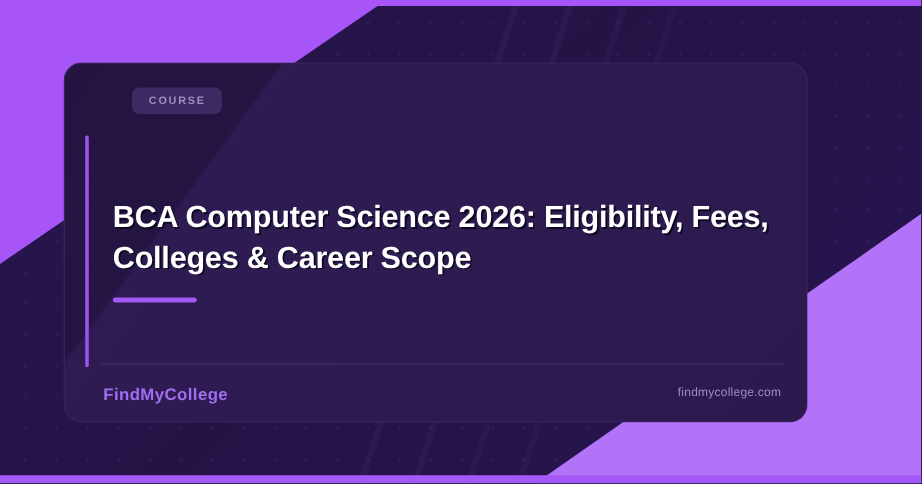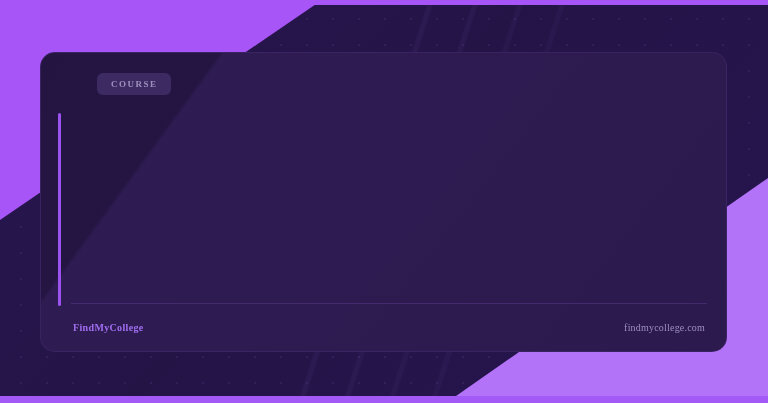--- a/index.html
+++ b/index.html
@@ -78,27 +78,26 @@
   #band-bottom {
     position: absolute;
     left: 0; bottom: 0;
     width: 100%; height: 7px;
     background: #a259f5;
   }
 
   
   #card {
     position: absolute;
-    left: 40px; top: 52px;
-    width: 687px; height: 300px;
+    left: 53px; top: 52px;
+    width: 620px; height: 300px;
     border-radius: 15px;
     background: linear-gradient(128deg, #2f1c53 0%, #2e1b51 38%, #2c1a4e 100%);
     border: 1px solid rgba(150,100,220,0.13);
     overflow: hidden;
-    font-family: Liberation Serif, serif;
   }
 
   
   #card-sheen {
     position: absolute;
     left: 0; top: 0;
     width: 300px; height: 270px;
     background: linear-gradient(126deg, rgba(12,5,30,0.34) 0%, rgba(12,5,30,0.30) 36%, rgba(255,255,255,0) 37%);
     pointer-events: none;
   }
@@ -163,21 +162,21 @@
     height: 48px;
     border-top: 1px solid rgba(150,100,215,0.22);
     display: flex;
     align-items: center;
     justify-content: space-between;
     padding: 0 2px;
   }
 
   #brand {
     color: #a06ef0;
-    font-size: 10px;
+    font-size: 14px;
     font-weight: bold;
     letter-spacing: 0.35px;
   }
 
   #site-url {
     color: #9d8fbe;
     font-size: 10px;
     letter-spacing: 0.2px;
   }
 </style>
@@ -196,20 +195,24 @@
 
 <div id="card">
   <div id="card-sheen"></div>
 
   <div id="card-inner">
 
     <span id="badge">COURSE</span>
 
     <div id="accent-bar"></div>
 
+    <div id="title-block">
+      <h1 id="title">BCA Computer Science 2026: Eligibility, Fees, Colleges &amp; Career Scope</h1>
+      <div id="title-underline"></div>
+    </div>
 
     <div id="footer">
       <span id="brand">FindMyCollege</span>
       <span id="site-url">findmycollege.com</span>
     </div>
 
   </div>
 </div>
 
 </body></html>

